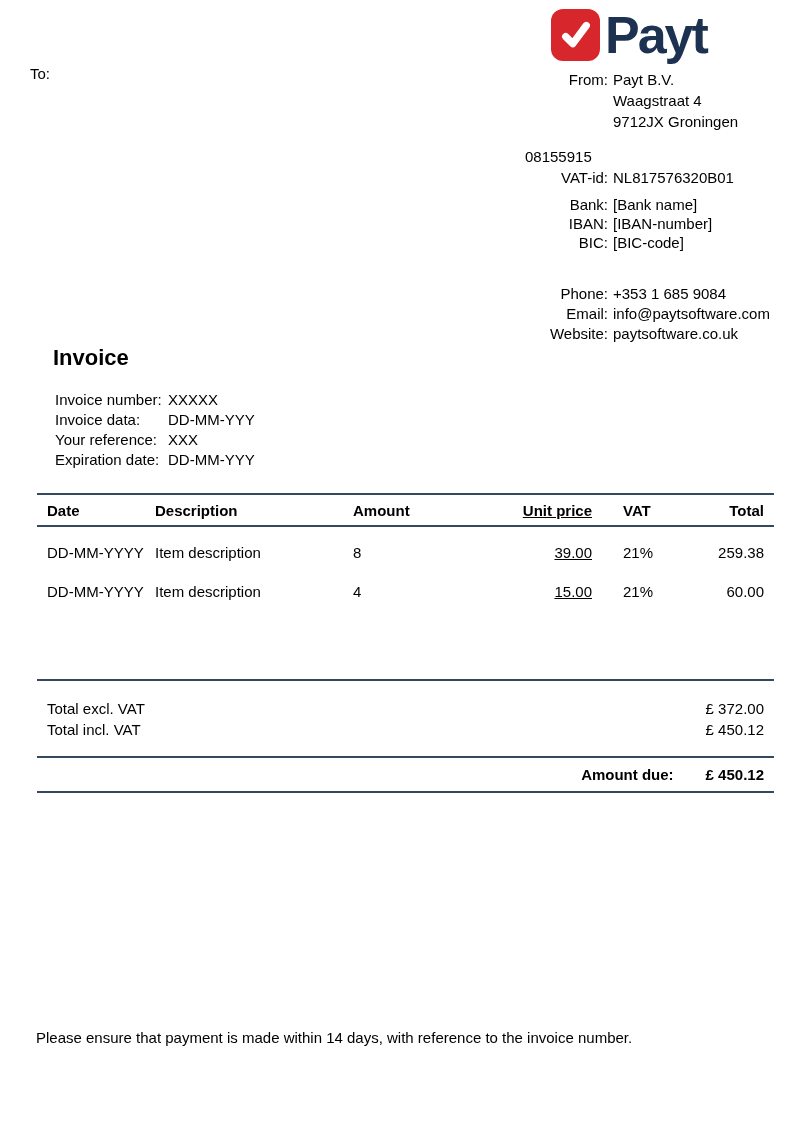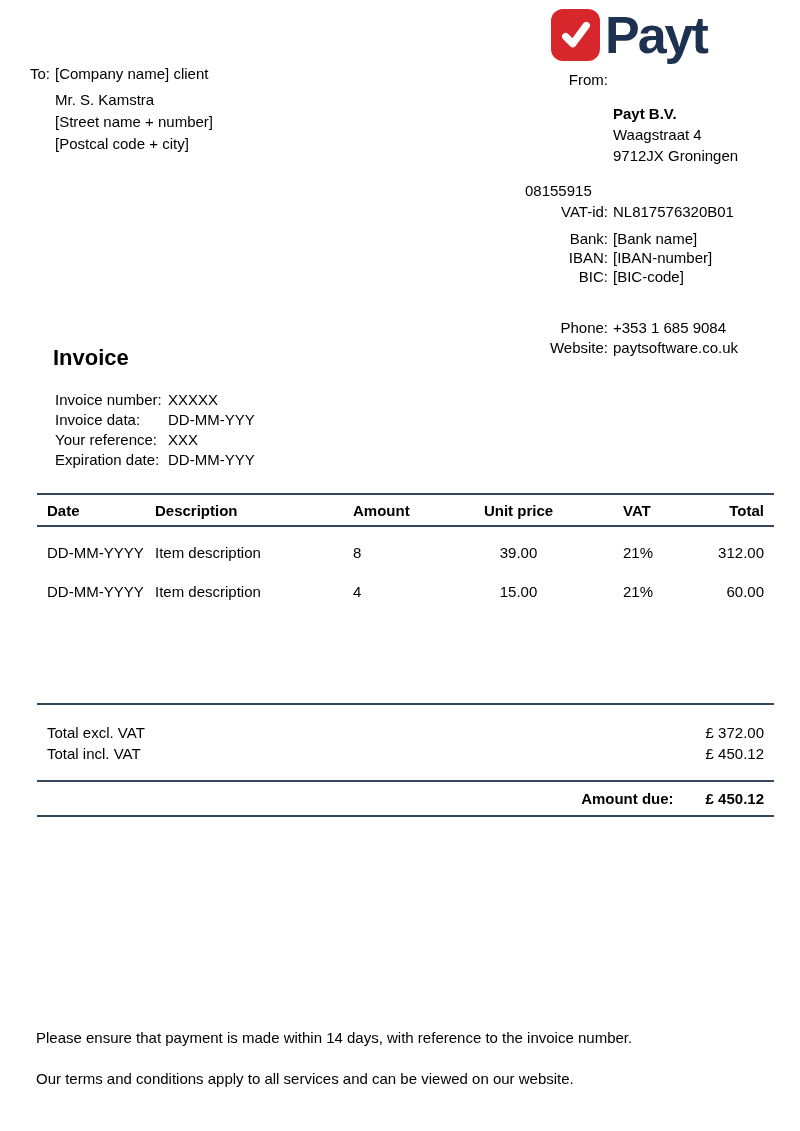--- a/index.html
+++ b/index.html
@@ -24,69 +24,63 @@
   
   .from-block { position:absolute; left:520px; top:69px; width:250px; font-size:15px; }
   .f-group { margin-bottom:14px; }
   .f-group.g2 { margin-bottom:7px; }
   .f-group.g3 { margin-bottom:32px; }
   .f-row { display:flex; line-height:21px; }
   .f-group.g3 .f-row { line-height:19px; }
   .f-group.g4 .f-row { line-height:20px; }
   .f-lbl { width:88px; text-align:right; flex:0 0 auto; }
   .f-val { margin-left:5px; white-space:nowrap; }
-  .f-val.bold { font-weight:bold;margin-top:34px; }
+  .f-val.bold { font-weight:normal; }
 
   
   .invoice-title { position:absolute; left:53px; top:345px; font-size:22px; font-weight:bold; }
   .invoice-meta { position:absolute; left:55px; top:390px; font-size:15px; }
   .m-row { display:flex; line-height:20px; }
   .m-lbl { width:113px; flex:0 0 auto; }
 
   
   .items-table { position:absolute; left:37px; top:493px; width:737px; font-size:15px; }
   .trow { display:flex; align-items:center; padding:12px 10px; }
   .thead { border-top:2px solid var(--rule,#34495e); border-bottom:2px solid var(--rule,#34495e);
            height:34px; font-weight:bold; }
   .item-row { height:39px; }
   .item-row.first { margin-top:6px; }
   .c-date { width:108px; }
   .c-desc { flex:1; }
   .c-amount { width:92px; text-align:left; }
-  .c-unit { width:147px; text-align:center; }
+  .c-unit { width:147px; text-align:right;text-decoration:underline; }
   .c-vat { width:88px; padding-left:31px; }
   .c-total { width:84px; text-align:right; }
 
   
-  .totals { position:absolute; left:37px; top:703px; width:737px; font-size:15px; }
+  .totals { position:absolute; left:37px; top:679px; width:737px; font-size:15px; }
   .totals-body { border-top:2px solid var(--rule,#34495e); padding:17px 10px 16px 10px; }
   .t-row { display:flex; justify-content:space-between; line-height:21px; }
   .due-row { border-top:2px solid var(--rule,#34495e); border-bottom:2px solid var(--rule,#34495e);
              height:37px; display:flex; align-items:center; justify-content:flex-end;
              padding:0 10px; font-weight:bold; }
   .due-row .due-val { margin-left:32px; }
 
   
   .footer { position:absolute; left:36px; top:1030px; font-size:15px; }
   .footer p { line-height:16px; }
   .footer p + p { margin-top:25px; }
 </style>
 </head>
 <body>
 
 <div class="page">
 
   <div class="to-block">
     <div class="to-label">To:</div>
-    <div class="to-lines">
-      <div class="company">[Company name] client</div>
-      <div>Mr. S. Kamstra</div>
-      <div>[Street name + number]</div>
-      <div>[Postcal code + city]</div>
-    </div>
   </div>
 
   <div class="logo">
     <div class="logo-mark">
       <svg viewBox="0 0 24 24" fill="none" xmlns="http://www.w3.org/2000/svg">
         <polyline points="5.5,13 10,17.5 18.5,6" stroke="#ffffff" stroke-width="4.6" stroke-linecap="round" stroke-linejoin="round"></polyline>
       </svg>
     </div>
     <div class="logo-text">Payt</div>
   </div>
@@ -126,20 +120,24 @@
         </div>
       <div class="f-row">
           <span class="f-lbl">BIC:</span>
           <span class="f-val">[BIC-code]</span>
         </div>
     </div>
     <div class="f-group g4">
       <div class="f-row">
           <span class="f-lbl">Phone:</span>
           <span class="f-val">+353 1 685 9084</span>
+        </div>
+      <div class="f-row">
+          <span class="f-lbl">Email:</span>
+          <span class="f-val">info@paytsoftware.com</span>
         </div>
       <div class="f-row">
           <span class="f-lbl">Website:</span>
           <span class="f-val">paytsoftware.co.uk</span>
         </div>
     </div>
   </div>
 
   <div class="invoice-title">Invoice</div>
   <div class="invoice-meta">
@@ -169,21 +167,21 @@
       <span class="c-unit">Unit price</span>
       <span class="c-vat">VAT</span>
       <span class="c-total">Total</span>
     </div>
     <div class="trow item-row first">
       <span class="c-date">DD-MM-YYYY</span>
       <span class="c-desc">Item description</span>
       <span class="c-amount">8</span>
       <span class="c-unit">39.00</span>
       <span class="c-vat">21%</span>
-      <span class="c-total">312.00</span>
+      <span class="c-total">259.38</span>
     </div>
     <div class="trow item-row">
       <span class="c-date">DD-MM-YYYY</span>
       <span class="c-desc">Item description</span>
       <span class="c-amount">4</span>
       <span class="c-unit">15.00</span>
       <span class="c-vat">21%</span>
       <span class="c-total">60.00</span>
     </div>
   </div>
@@ -200,16 +198,15 @@
       </div>
     </div>
     <div class="due-row">
       <span>Amount due:</span>
       <span class="due-val">£ 450.12</span>
     </div>
   </div>
 
   <div class="footer">
     <p>Please ensure that payment is made within 14 days, with reference to the invoice number.</p>
-    <p>Our terms and conditions apply to all services and can be viewed on our website.</p>
   </div>
 
 </div>
 
 </body></html>

